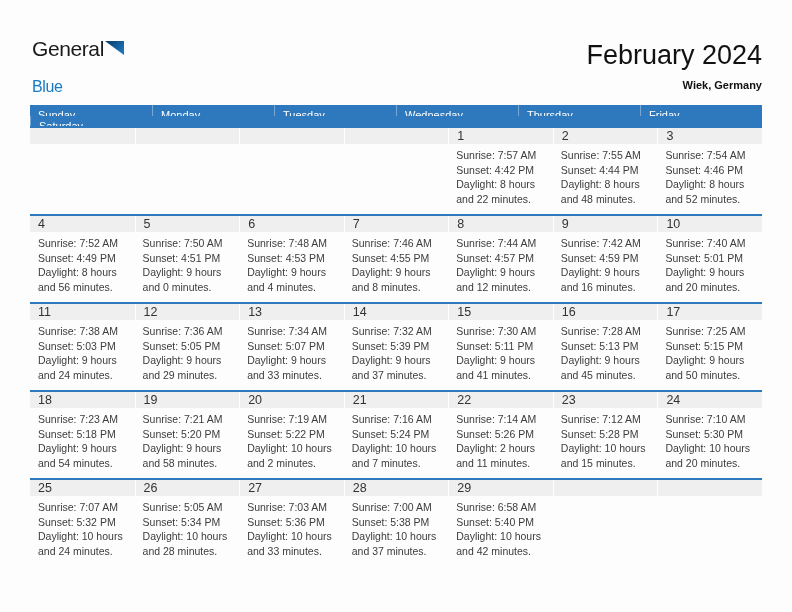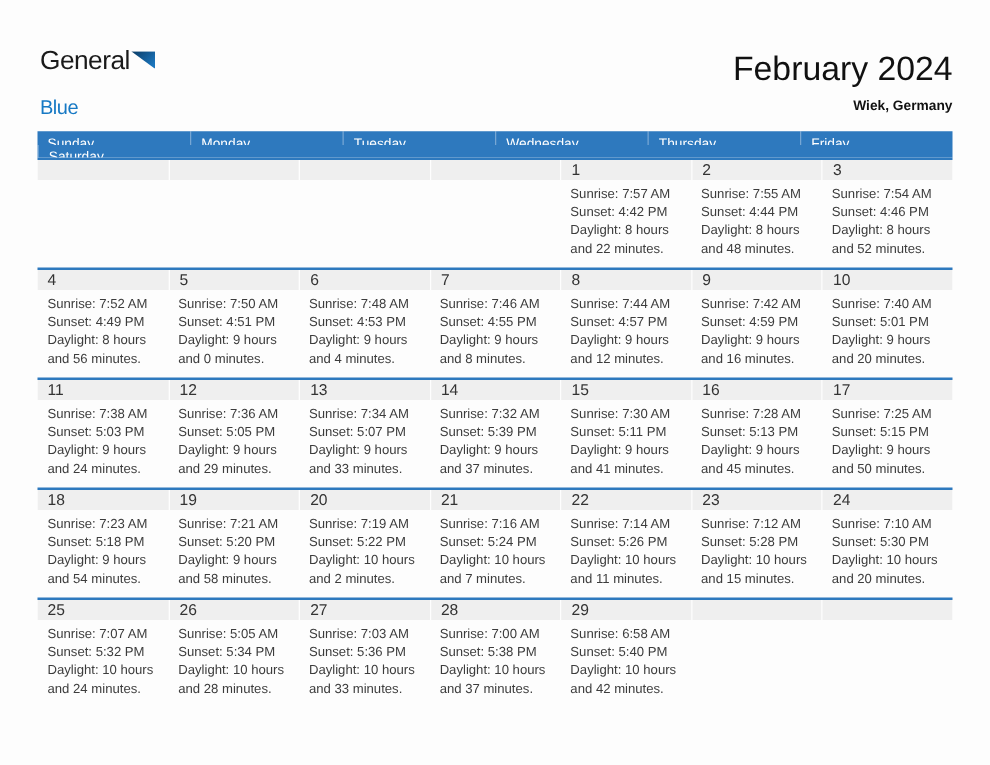--- a/index.html
+++ b/index.html
@@ -320,21 +320,21 @@
       <div>Daylight: 10 hours and 7 minutes.</div>
     </div>
   </div>
         <div class="cell">
     <div class="day-strip">
       <span>22</span>
     </div>
     <div class="cell-body">
       <div>Sunrise: 7:14 AM</div>
       <div>Sunset: 5:26 PM</div>
-      <div>Daylight: 10 hours and 11 minutes.</div>
+      <div>Daylight: 2 hours and 11 minutes.</div>
     </div>
   </div>
         <div class="cell">
     <div class="day-strip">
       <span>23</span>
     </div>
     <div class="cell-body">
       <div>Sunrise: 7:12 AM</div>
       <div>Sunset: 5:28 PM</div>
       <div>Daylight: 10 hours and 15 minutes.</div>

